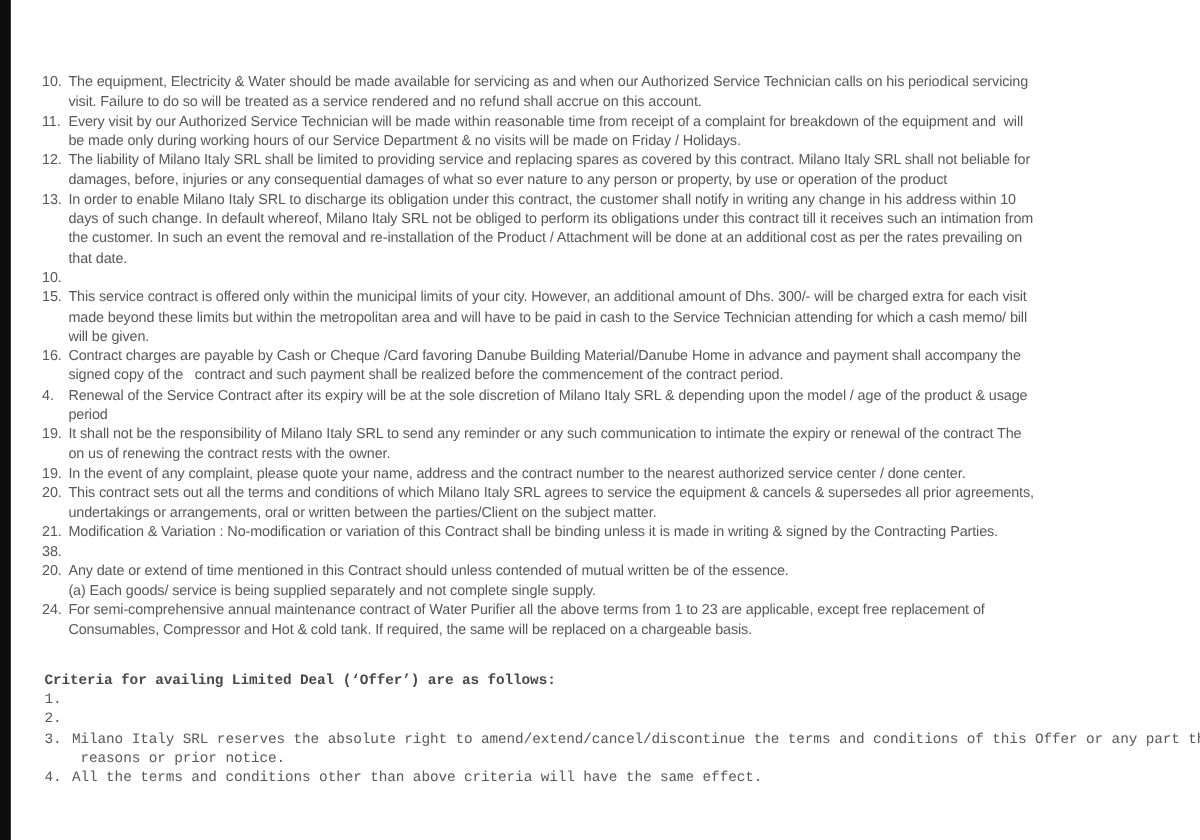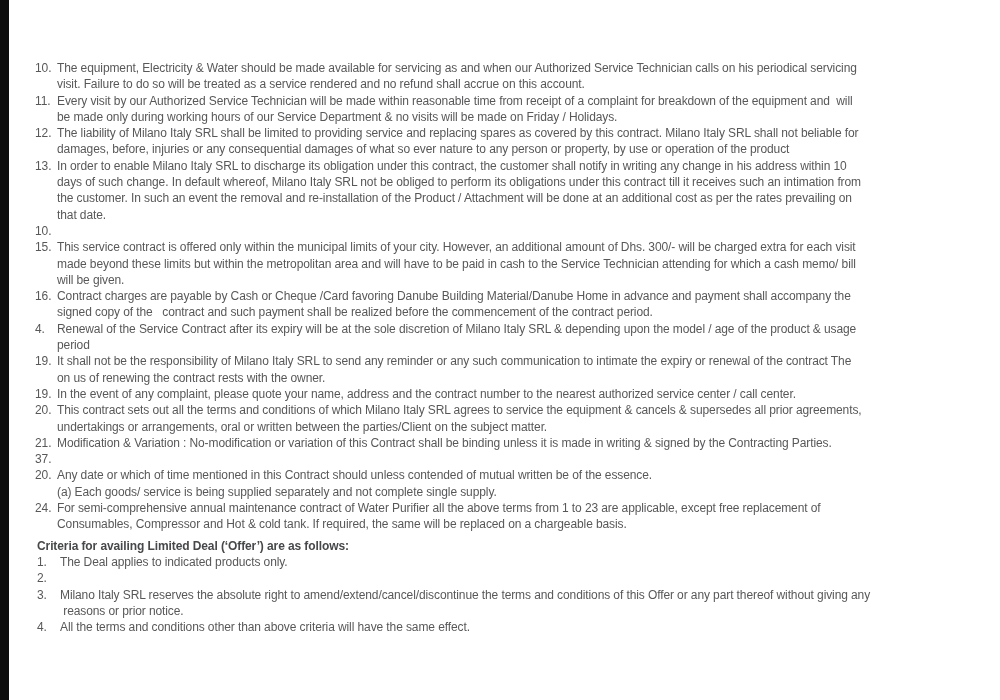--- a/index.html
+++ b/index.html
@@ -24,21 +24,21 @@
     left: 35px; top: 60px;
     width: 960px;
     color: var(--text-color, #58585a);
     font-size: 12px;
     line-height: 16.3px;
     letter-spacing: -0.1px;
   }
   .item { display: flex; align-items: flex-start; }
   .num { flex: none; width: 22px; white-space: pre; }
   .text { flex: none; white-space: pre; }
-  .criteria { margin-top: 5px; padding-left: 2px; }
+  .criteria { margin-top: 26px; padding-left: 2px; font-family: Liberation Mono, monospace; }
   .heading {
     font-weight: bold;
     color: var(--heading-color, #47484a);
     letter-spacing: -0.1px;
   }
   .crit .num { width: 23px; }
 </style>
 </head>
 <body style="--page-bg: #ffffff; --text-color: #58585a; --heading-color: #47484a; --bar-color: #0d0d0d;">
 
@@ -98,58 +98,57 @@
         </div>
 
         <div class="item">
           <span class="num">19.</span>
           <span class="text">It shall not be the responsibility of Milano Italy SRL to send any reminder or any such communication to intimate the expiry or renewal of the contract The
 on us of renewing the contract rests with the owner.</span>
         </div>
 
         <div class="item">
           <span class="num">19.</span>
-          <span class="text">In the event of any complaint, please quote your name, address and the contract number to the nearest authorized service center / call center.</span>
+          <span class="text">In the event of any complaint, please quote your name, address and the contract number to the nearest authorized service center / done center.</span>
         </div>
 
         <div class="item">
           <span class="num">20.</span>
           <span class="text">This contract sets out all the terms and conditions of which Milano Italy SRL agrees to service the equipment &amp; cancels &amp; supersedes all prior agreements,
 undertakings or arrangements, oral or written between the parties/Client on the subject matter.</span>
         </div>
 
         <div class="item">
           <span class="num">21.</span>
           <span class="text">Modification &amp; Variation : No-modification or variation of this Contract shall be binding unless it is made in writing &amp; signed by the Contracting Parties.</span>
         </div>
 
         <div class="item">
-          <span class="num">37.</span>
+          <span class="num">38.</span>
         </div>
 
         <div class="item">
           <span class="num">20.</span>
-          <span class="text">Any date or which of time mentioned in this Contract should unless contended of mutual written be of the essence.
+          <span class="text">Any date or extend of time mentioned in this Contract should unless contended of mutual written be of the essence.
 (a) Each goods/ service is being supplied separately and not complete single supply.</span>
         </div>
 
         <div class="item">
           <span class="num">24.</span>
           <span class="text">For semi-comprehensive annual maintenance contract of Water Purifier all the above terms from 1 to 23 are applicable, except free replacement of
 Consumables, Compressor and Hot &amp; cold tank. If required, the same will be replaced on a chargeable basis.</span>
         </div>
       </div>
 
     <div class="criteria">
       <div class="heading">Criteria for availing Limited Deal (‘Offer’) are as follows:</div>
       <div class="list crit">
 
           <div class="item">
             <span class="num">1.</span>
-            <span class="text">The Deal applies to indicated products only.</span>
           </div>
 
           <div class="item">
             <span class="num">2.</span>
           </div>
 
           <div class="item">
             <span class="num">3.</span>
             <span class="text">Milano Italy SRL reserves the absolute right to amend/extend/cancel/discontinue the terms and conditions of this Offer or any part thereof without giving any
  reasons or prior notice.</span>

